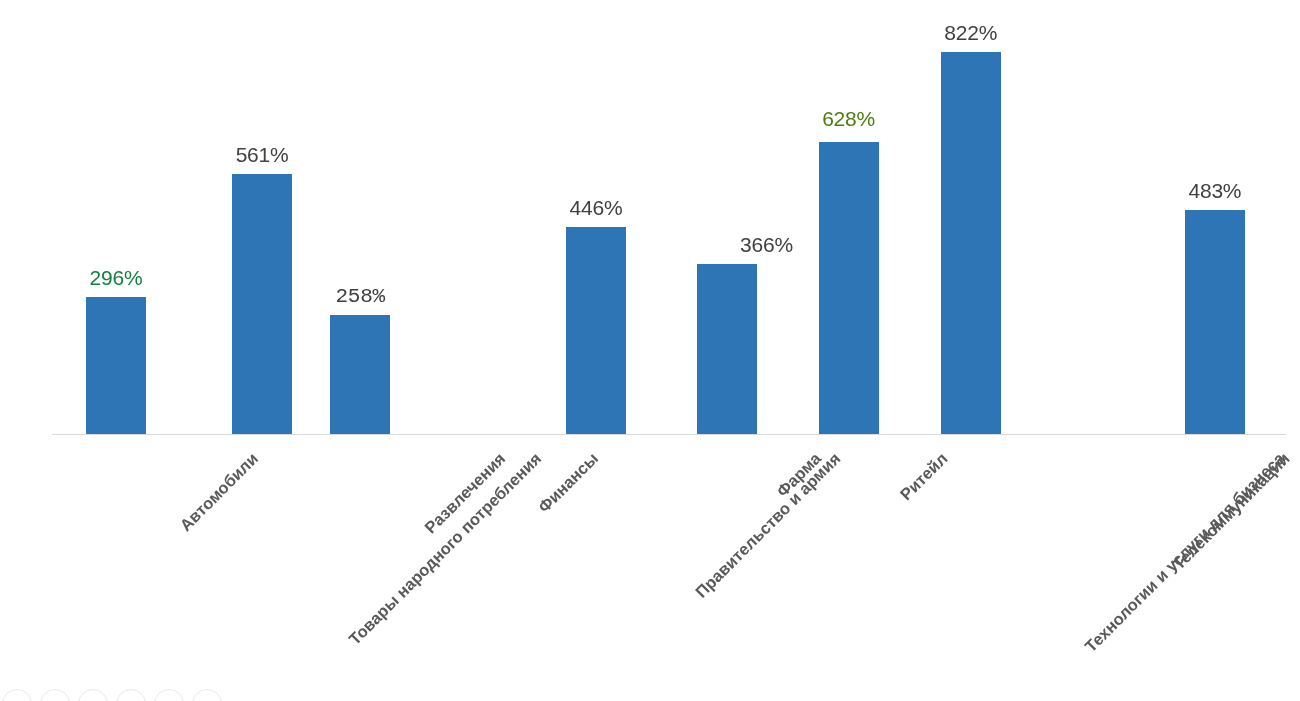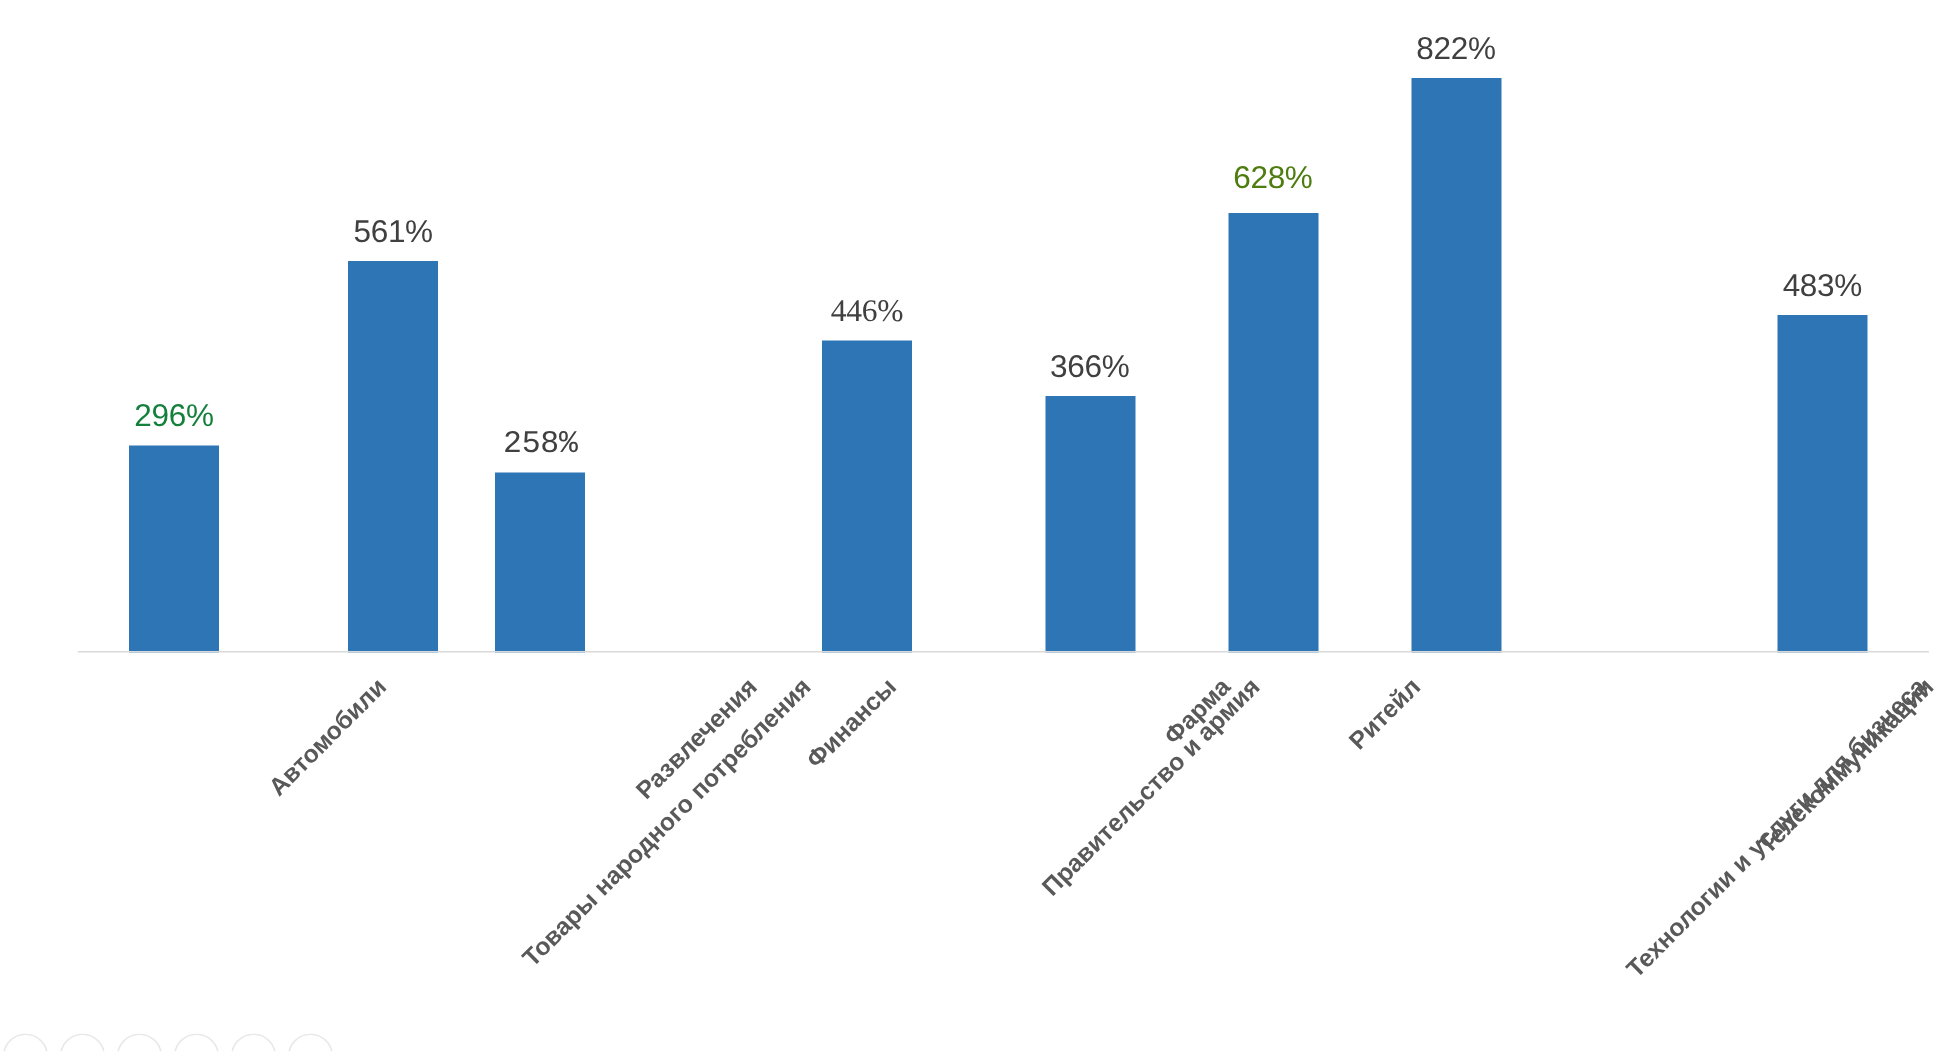--- a/index.html
+++ b/index.html
@@ -116,27 +116,27 @@
         <div class="bar-label" style="bottom: 144.917px; color: #15803d; text-align: right;">296%</div>
       </div>
       <div class="bar-group" style="left: 208.1px; width: 60px; height: 435px; margin-left: 24px;">
         <div class="bar" style="height: 261.391px; background: rgb(46, 117, 182);"></div>
         <div class="bar-label" style="bottom: 268.391px; color: rgb(64, 64, 64);">561%</div>
       </div>
       <div class="bar-group" style="left: 330.2px; width: 60px; height: 435px; font-family: Liberation Mono, monospace;">
         <div class="bar" style="height: 120.212px; background: rgb(46, 117, 182);"></div>
         <div class="bar-label" style="bottom: 127.212px; color: rgb(64, 64, 64);">258%</div>
       </div>
-      <div class="bar-group" style="left: 548px; width: 60px; height: 435px; font-family: Liberation Serif, serif;">
+      <div class="bar-group" style="left: 566px; width: 60px; height: 435px;">
         <div class="bar" style="height: 207.808px; background: rgb(46, 117, 182);"></div>
         <div class="bar-label" style="bottom: 214.808px; color: rgb(64, 64, 64);">446%</div>
       </div>
       <div class="bar-group" style="left: 696.5px; width: 60px; height: 435px;">
         <div class="bar" style="height: 170.533px; background: rgb(46, 117, 182);"></div>
-        <div class="bar-label" style="bottom: 177.533px; color: rgb(64, 64, 64);">366%</div>
+        <div class="bar-label" style="bottom: 177.533px; color: rgb(64, 64, 64); margin-left: 40px;">366%</div>
       </div>
       <div class="bar-group" style="left: 818.6px; width: 60px; height: 435px;">
         <div class="bar" style="height: 292.608px; background: rgb(46, 117, 182);"></div>
         <div class="bar-label" style="bottom: 304px; color: #4d7c0f;">628%</div>
       </div>
       <div class="bar-group" style="left: 940.7px; width: 60px; height: 484px;">
         <div class="bar" style="height: 383px; background: rgb(46, 117, 182);"></div>
         <div class="bar-label" style="bottom: 390px; color: rgb(64, 64, 64);">822%</div>
       </div>
       <div class="bar-group" style="left: 1184.9px; width: 60px; height: 435px; text-align: right;">

